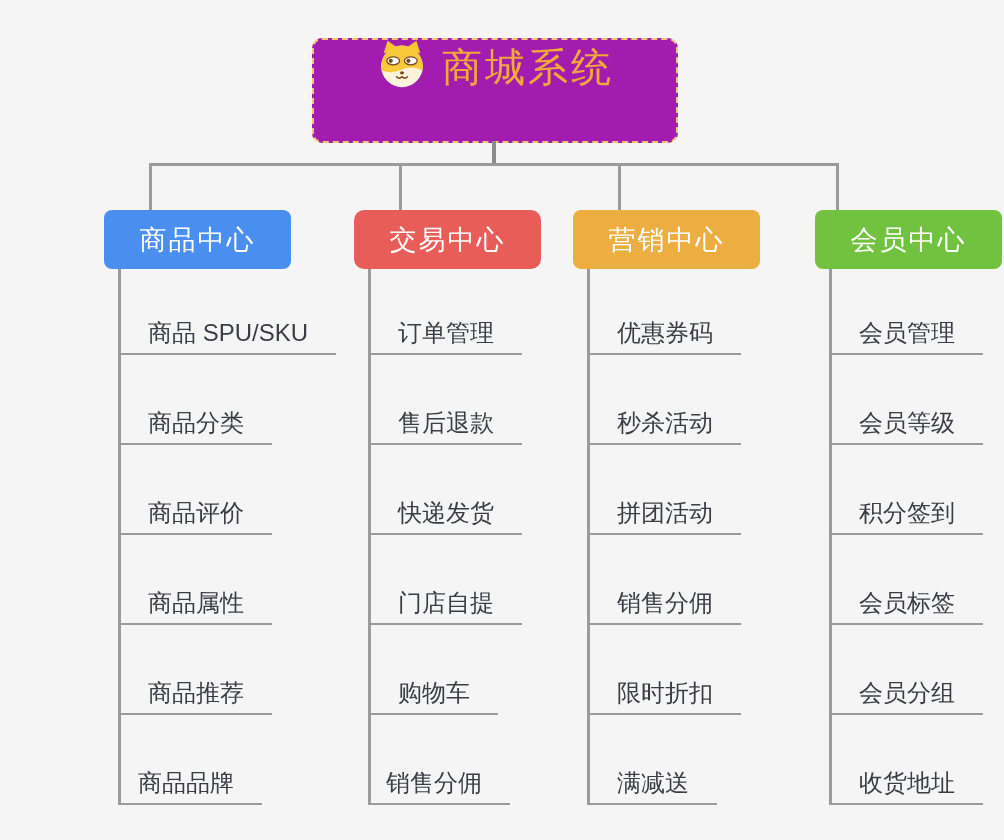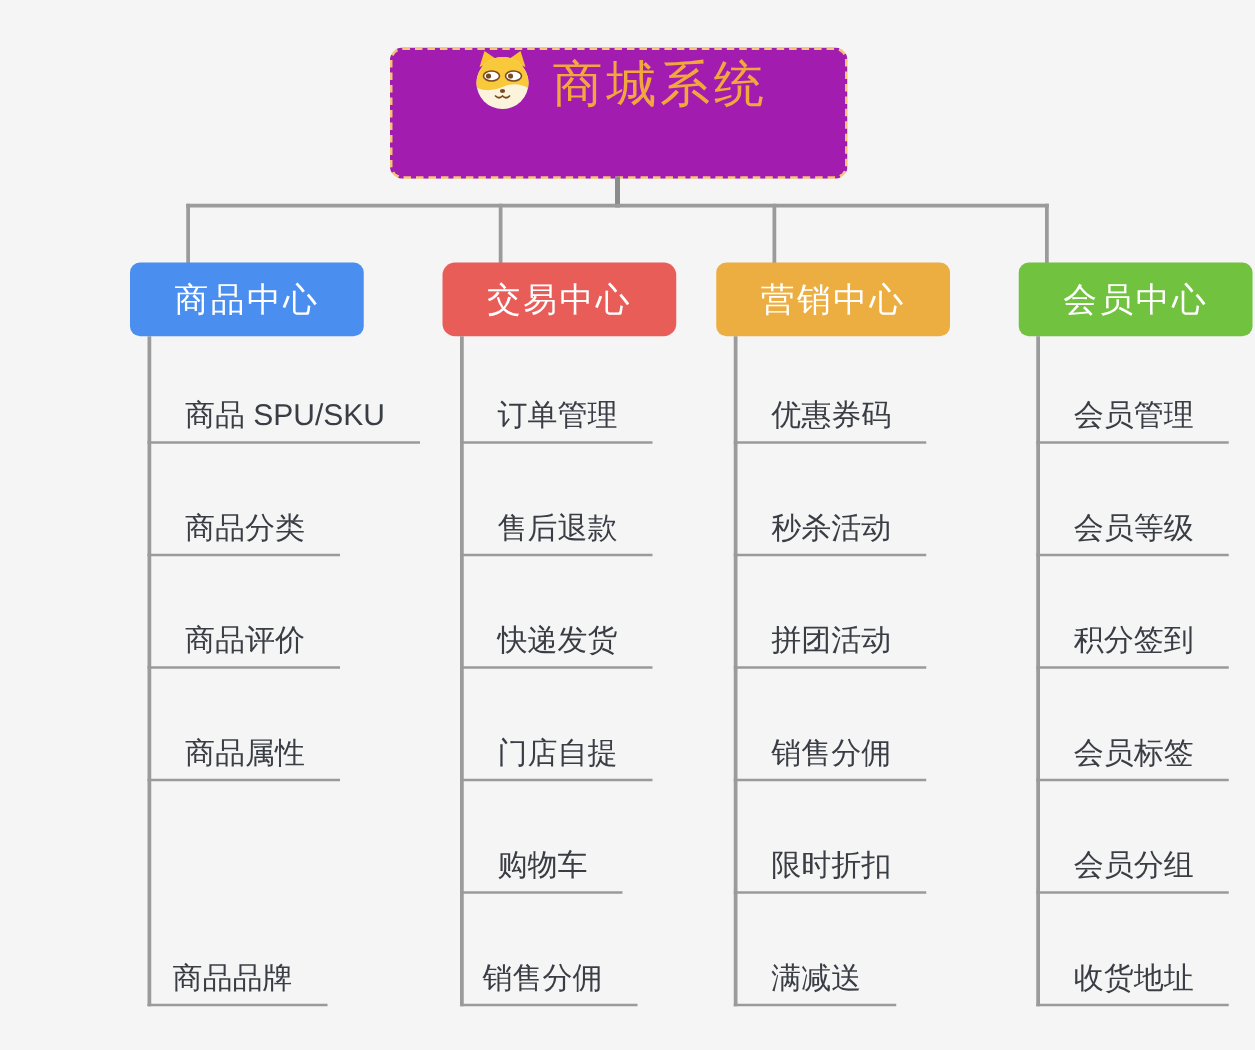--- a/index.html
+++ b/index.html
@@ -72,20 +72,21 @@
   <div class="drop drop4"></div>
 
   <div id="branches">
       <div class="branch" style="left: 57px; top: 210px;">
         <div class="bnode" style="background: rgb(74, 143, 239);">商品中心</div>
         <div class="trunk" style="height: 536px;"></div>
         <div class="child" style="top: 107px;">商品 SPU/SKU</div>
         <div class="child" style="top: 197px;">商品分类</div>
         <div class="child" style="top: 287px;">商品评价</div>
         <div class="child" style="top: 377px;">商品属性</div>
+        <div class="child" style="top: 467px;">商品推荐</div>
         <div class="child" style="top: 557px; padding-left: 20px;">商品品牌</div>
       </div>
       <div class="branch" style="left: 307px; top: 210px;">
         <div class="bnode" style="background: rgb(233, 93, 89); border-radius: 10px;">交易中心</div>
         <div class="trunk" style="height: 536px;"></div>
         <div class="child" style="top: 107px;">订单管理</div>
         <div class="child" style="top: 197px;">售后退款</div>
         <div class="child" style="top: 287px;">快递发货</div>
         <div class="child" style="top: 467px;">购物车</div>
         <div class="child" style="top: 377px;">门店自提</div>

